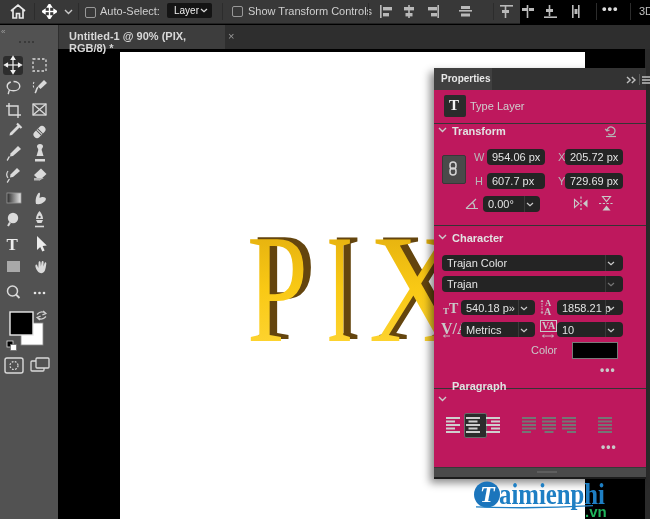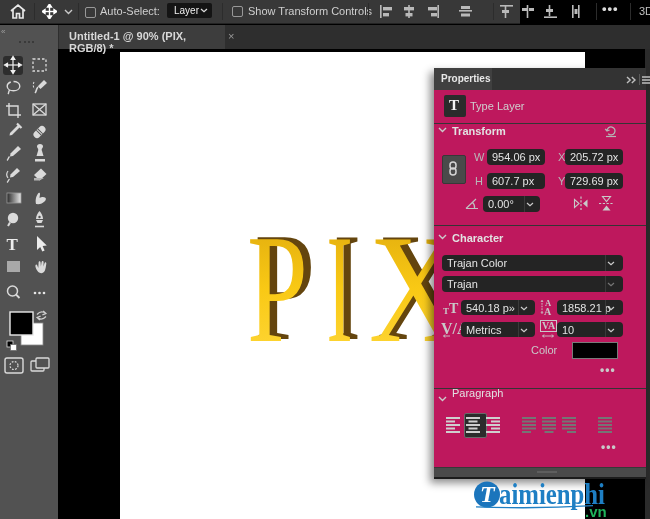--- a/index.html
+++ b/index.html
@@ -368,21 +368,21 @@
     </svg>
 
   <div class="abs" style="left:97px;top:276px;color:#c9c9c9;font-size:11px">Color</div>
   <div class="abs" style="left:138px;top:274px;width:44px;height:15px;background:#000;border:1px solid #7a7a7a"></div>
   <div class="abs" style="left:166px;top:295px;color:#c9c9c9;font-size:12px;font-weight:bold;letter-spacing:1px">•••</div>
   <div class="abs" style="left:0;top:320px;width:212px;height:1px;background:#353535"></div>
 
   <svg class="abs" style="left:4px;top:328px" width="9" height="6" viewBox="0 0 9 6">
       <polyline points="1,1 4.5,4.5 8,1" fill="none" stroke="#ccc" stroke-width="1.4"></polyline>
     </svg>
-  <div class="abs" style="left:18px;top:319px;color:#e2e2e2;font-size:11px;font-weight:normal">Paragraph</div>
+  <div class="abs" style="left:18px;top:312px;color:#e2e2e2;font-size:11px;font-weight:bold">Paragraph</div>
 
   <div class="abs" style="left:30px;top:345px;width:21px;height:23px;background:#2b2b2b;border:1px solid #696969;border-radius:2px"></div>
   <svg class="abs" style="left:12px;top:349px" width="170" height="16" viewBox="0 0 170 16">
     <g fill="#cfcfcf">
       <g>
           <rect y="0" width="14" height="2"></rect>
           <rect y="3.5" width="9" height="2"></rect>
           <rect y="7" width="14" height="2"></rect>
           <rect y="10.5" width="9" height="2"></rect>
           <rect y="14" width="14" height="2"></rect>

